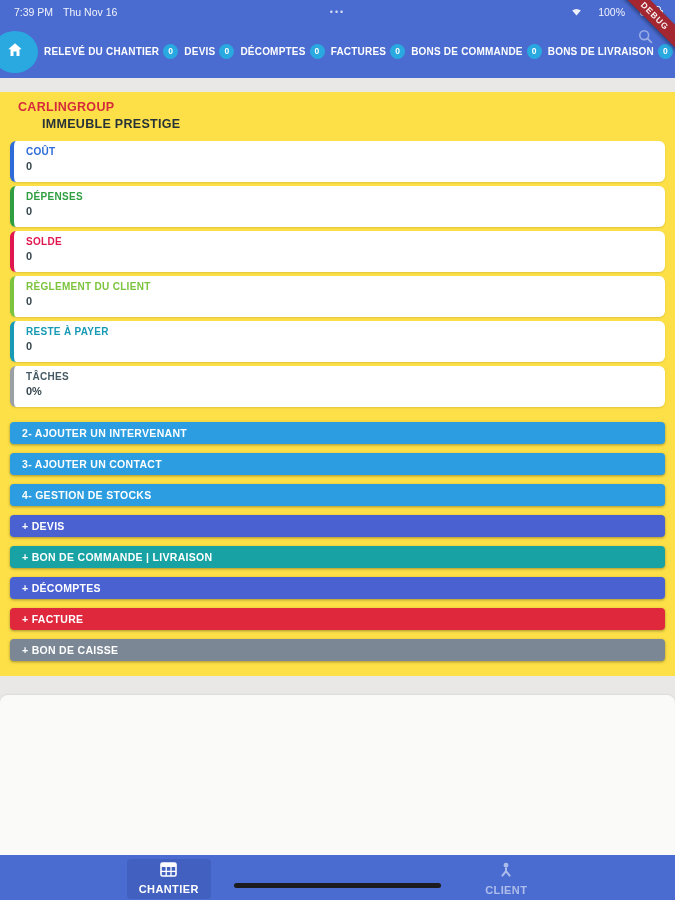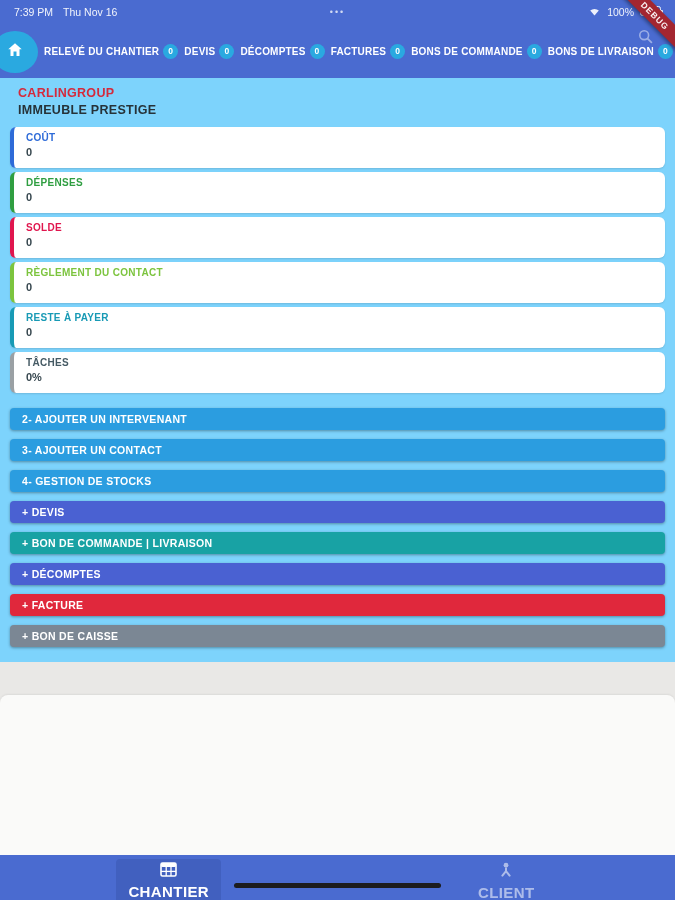--- a/index.html
+++ b/index.html
@@ -7,21 +7,21 @@
   body { font-family:"Liberation Sans", sans-serif; position:relative; background:#e9e8e6; }
 
   
   .topbar { position:absolute; left:0; top:0; width:675px; height:78px; background:#4a6bd0; }
   .status-bar { position:absolute; left:0; top:0; width:675px; height:24px;
     display:flex; align-items:center; padding:0 14px; color:rgba(255,255,255,.92);
     font-size:10.5px; font-weight:normal; }
   .status-left { display:flex; gap:10px; }
   .status-dots { position:absolute; left:0; right:0; text-align:center; color:rgba(255,255,255,.75);
     font-size:9px; letter-spacing:2px; }
-  .status-right { margin-left:auto; display:flex; gap:6px; z-index:2; }
+  .status-right { margin-left:auto; display:flex; gap:15px; z-index:2; }
   .battery { width:21px; height:10px; border:1px solid rgba(255,255,255,.9); border-radius:2.5px;
     position:relative; padding:1px; }
   .battery .fill { width:100%; height:100%; background:#fff; border-radius:1px; }
   .battery:after { content:""; position:absolute; right:-3px; top:2.5px; width:2px; height:4px;
     background:rgba(255,255,255,.9); border-radius:0 1px 1px 0; }
 
   .nav-bar { position:absolute; left:0; top:24px; width:675px; height:54px;
     display:flex; align-items:center; }
   .home-btn { position:absolute; left:-8px; top:7px; width:46px; height:42px; border-radius:50%;
     background:#2aa9e0; display:flex; align-items:center; justify-content:center; }
@@ -34,24 +34,24 @@
 
   .search-icon { position:absolute; right:22px; top:29px; opacity:.45; }
 
   
   .debug-ribbon { position:absolute; right:-28px; top:8px; width:96px; transform:rotate(45deg);
     background:#a32630; color:rgba(255,255,255,.95); text-align:center; font-size:8.5px;
     font-weight:bold; letter-spacing:1px; padding:3px 0; box-shadow:0 2px 4px rgba(0,0,0,.4);
     z-index:10; }
 
   
-  .content { position:absolute; left:0; top:78px; width:675px; height:584px; background:#7dd3fc; }
+  .content { position:absolute; left:0; top:92px; width:675px; height:584px; background:#fde047; }
   .page-head { padding:8px 18px 10px 18px; }
   .company { color:#d42a3c; font-size:12.5px; font-weight:bold; letter-spacing:.3px; }
-  .project { color:#263238; font-size:12.5px; font-weight:bold; margin-top:3px; letter-spacing:.3px; }
+  .project { color:#263238; font-size:12.5px; font-weight:bold; margin-top:3px; letter-spacing:.3px;margin-left:24px; }
 
   .cards { display:flex; flex-direction:column; gap:4px; padding:0 10px; }
   .stat-card { background:#fff; border-radius:6px; border-left:4px solid #ef4444;
     box-shadow:0 1px 2px rgba(0,0,0,.12); padding:5px 12px 6px 12px; height:41px; }
   .stat-label { font-size:10px; font-weight:bold; letter-spacing:.3px; }
   .stat-value { font-size:11px; color:#37474f; margin-top:3px; font-weight:bold; }
 
   .actions { display:flex; flex-direction:column; gap:9px; padding:0 10px; margin-top:15px; }
   .action-btn { height:22px; border:none; border-radius:4px; color:#fff; text-align:left;
     padding:0 12px; font-family:"Liberation Sans", sans-serif; font-size:10.5px; font-weight:bold;
@@ -60,21 +60,21 @@
   .white-panel { position:absolute; left:0; top:695px; width:675px; height:160px;
     background:#fafaf9; border-radius:8px 8px 0 0; box-shadow:0 -1px 2px rgba(0,0,0,.06); }
 
   
   .tab-bar { position:absolute; left:0; top:855px; width:675px; height:45px; background:#4a6bd0;
     display:flex; }
   .tab-half { flex:1; display:flex; align-items:flex-start; justify-content:center; padding-top:4px; }
   .bottom-tab { display:flex; flex-direction:column; align-items:center; gap:2px;
     padding:3px 12px 4px 12px; border-radius:4px; }
   .bottom-tab.selected { background:#4160bf; }
-  .bottom-tab .tab-label { color:#fff; font-size:15px; font-weight:bold; letter-spacing:.4px; }
+  .bottom-tab .tab-label { color:#fff; font-size:11px; font-weight:bold; letter-spacing:.4px; }
   .bottom-tab.dim .tab-label { color:rgba(255,255,255,.55); }
   .home-indicator { position:absolute; left:234px; top:883px; width:207px; height:5px;
     border-radius:3px; background:#1c1c1e; }
 </style>
 </head>
 <body>
 
 <div class="topbar">
   <div class="status-bar">
     <div class="status-left">
@@ -152,21 +152,21 @@
     </div>
     <div class="stat-card" style="border-left-color: rgb(47, 158, 65);">
       <div class="stat-label" style="color: rgb(47, 158, 65);">DÉPENSES</div>
       <div class="stat-value">0</div>
     </div>
     <div class="stat-card" style="border-left-color: rgb(224, 22, 78);">
       <div class="stat-label" style="color: rgb(224, 22, 78);">SOLDE</div>
       <div class="stat-value">0</div>
     </div>
     <div class="stat-card" style="border-left-color: rgb(124, 196, 62);">
-      <div class="stat-label" style="color: rgb(124, 196, 62);">RÈGLEMENT DU CONTACT</div>
+      <div class="stat-label" style="color: rgb(124, 196, 62);">RÈGLEMENT DU CLIENT</div>
       <div class="stat-value">0</div>
     </div>
     <div class="stat-card" style="border-left-color: rgb(24, 154, 181);">
       <div class="stat-label" style="color: rgb(24, 154, 181);">RESTE À PAYER</div>
       <div class="stat-value">0</div>
     </div>
     <div class="stat-card" style="border-left-color: rgb(154, 160, 164);">
       <div class="stat-label" style="color: rgb(69, 90, 100);">TÂCHES</div>
       <div class="stat-value">0%</div>
     </div>

